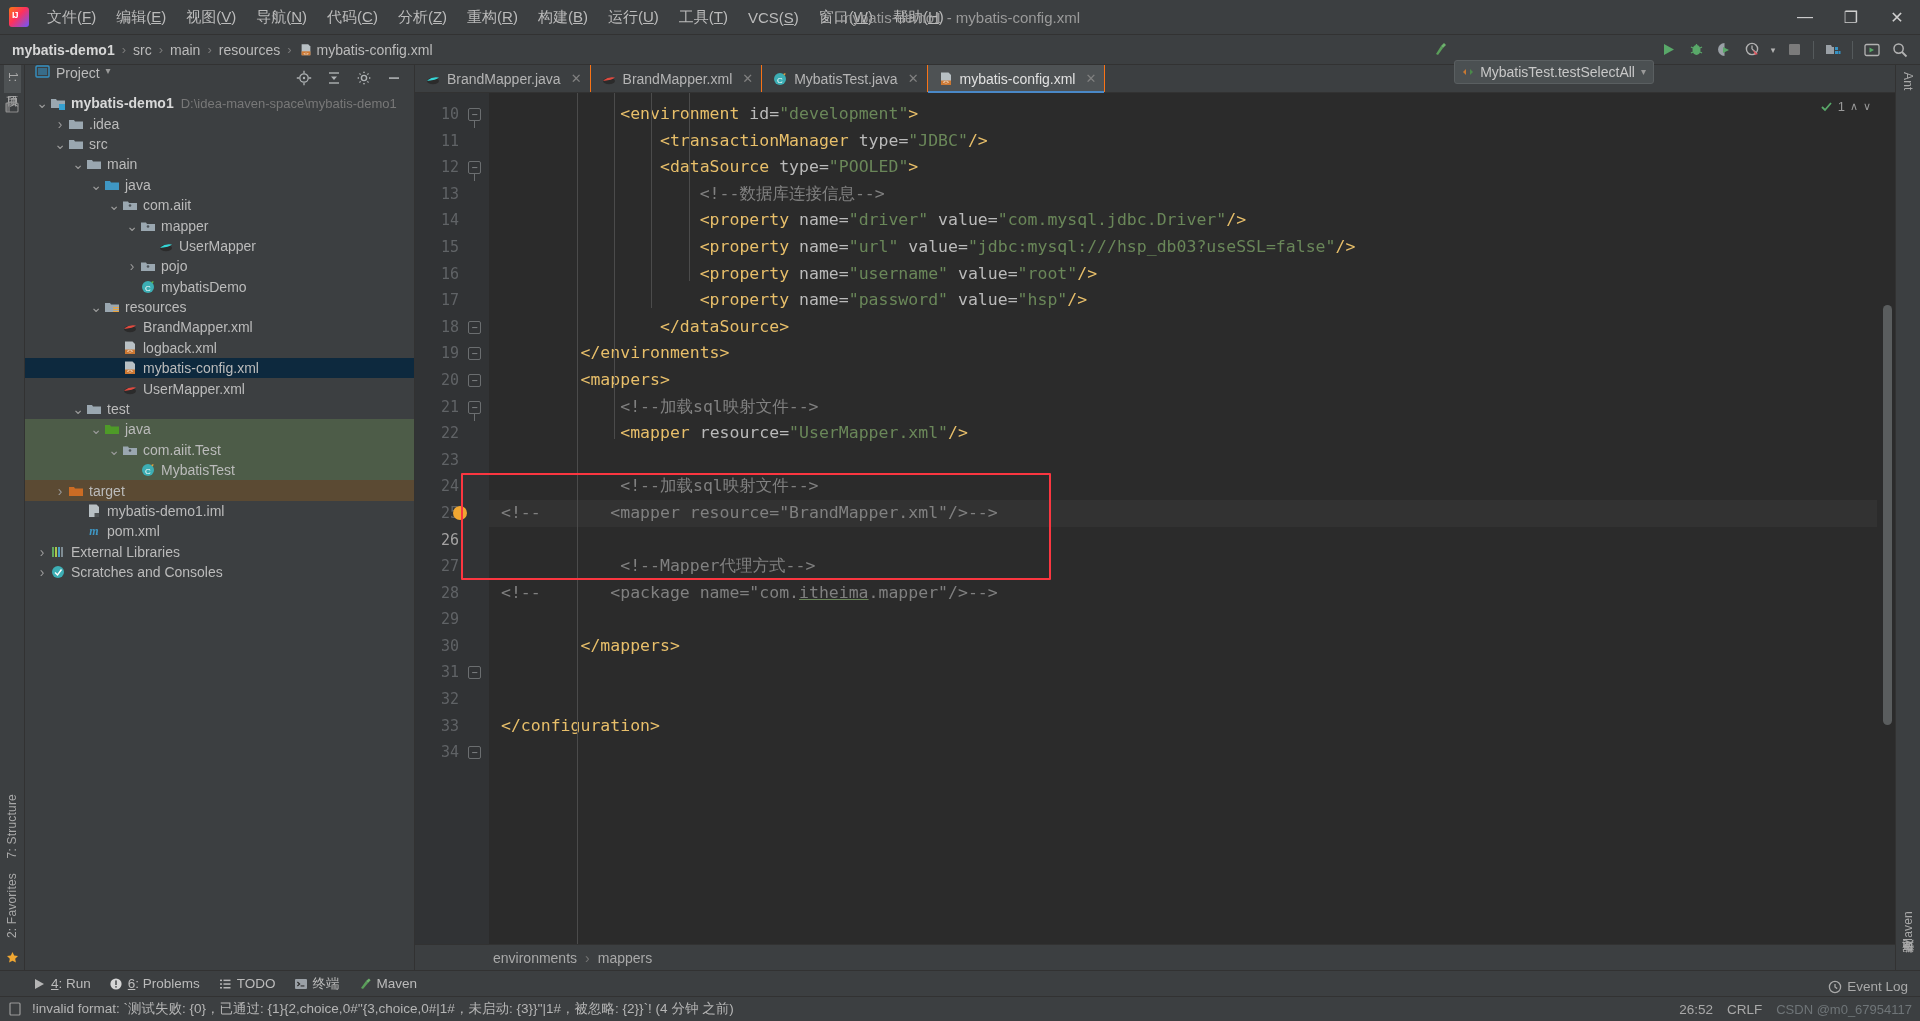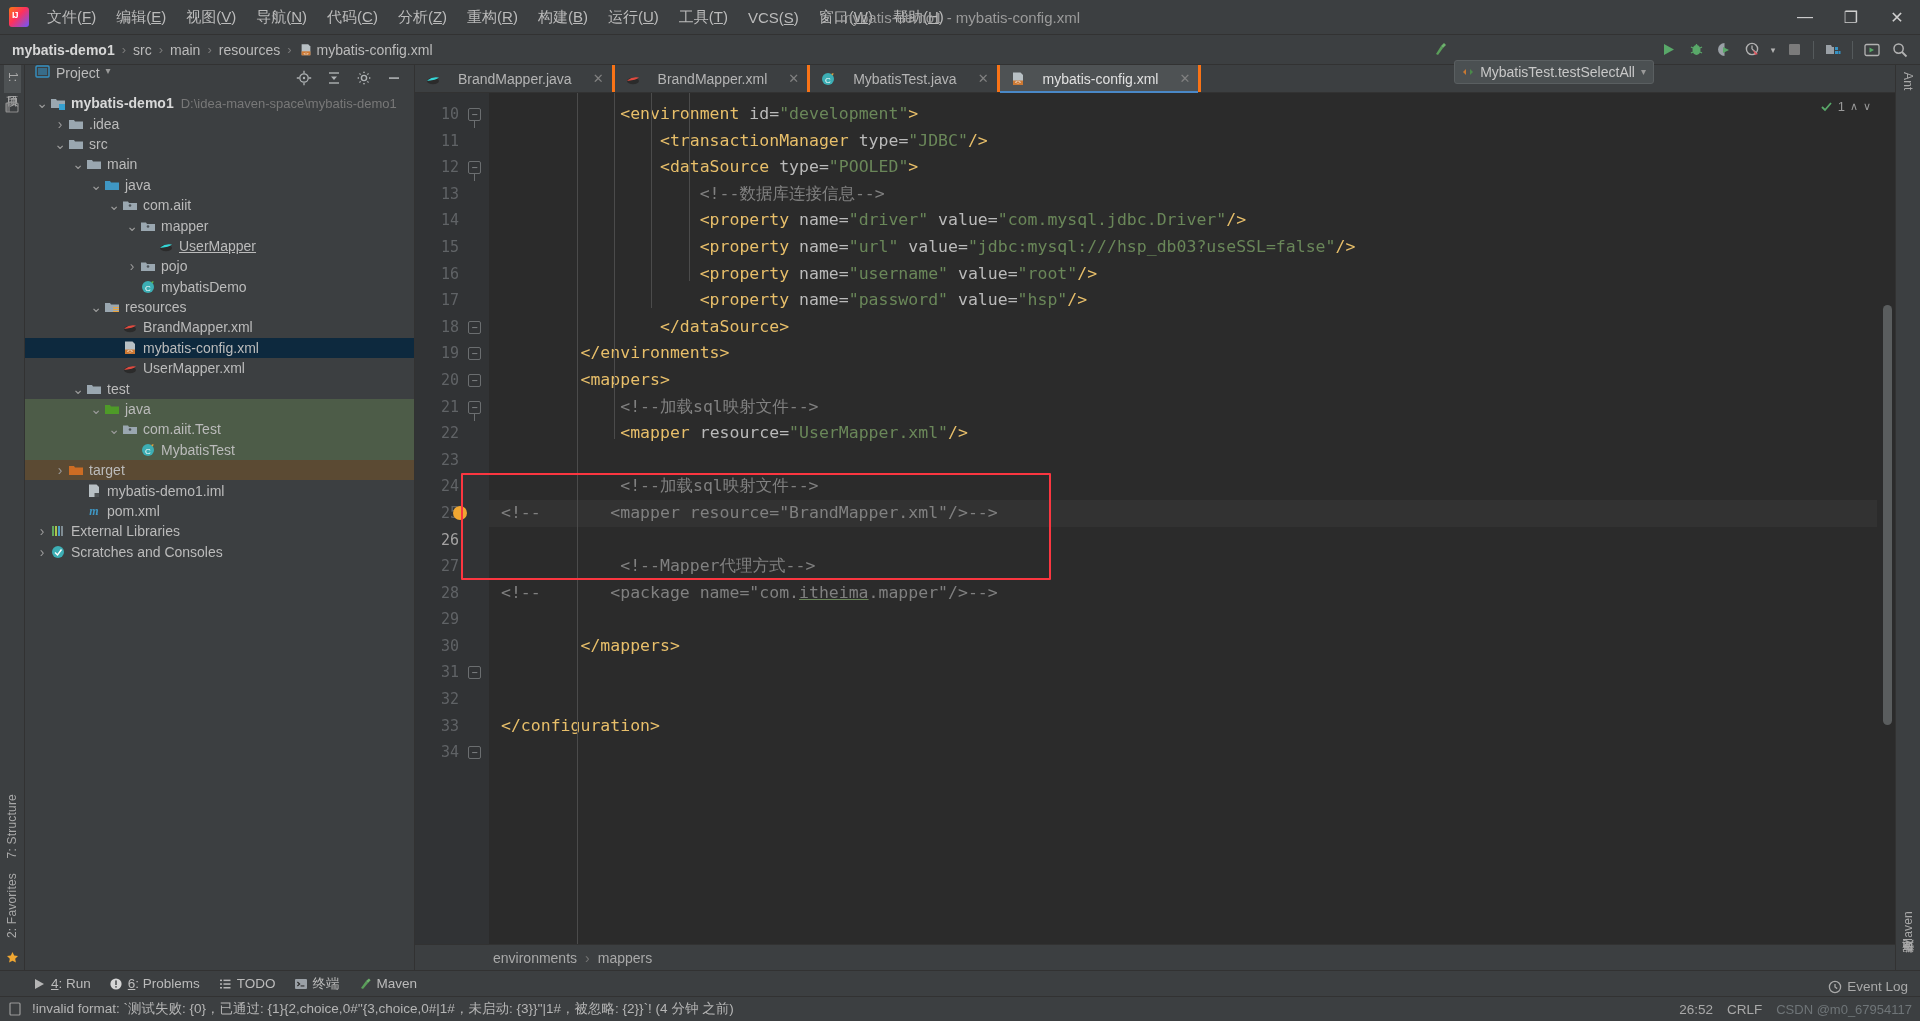--- a/index.html
+++ b/index.html
@@ -104,22 +104,22 @@
   }
   .tico { width: 16px; height: 16px; flex: none; margin-right: 5px; }
   .tlabel { font-size: 14px; }
   .tlabel.bold { font-weight: bold; color: #d8d8d8; }
   .tpath { font-size: 13px; color: #787878; margin-left: 7px; }
 
   
   .editor-wrap { flex: 1; display: flex; flex-direction: column; min-width: 0; background: #2b2b2b; }
   .tabs { height: 28px; flex: none; display: flex; background: #3c3f41; border-bottom: 1px solid #323232; }
   .tab {
-    display: flex; align-items: center; gap: 17px; padding: 0 8px 0 10px;
-    font-size: 14px; color: #b5b5b5; border-right: 3px solid #f97316; position: relative; justify-content: flex-end;
+    display: flex; align-items: center; gap: 6px; padding: 0 8px 0 10px;
+    font-size: 14px; color: #b5b5b5; border-right: 1px solid #f97316; position: relative; justify-content: flex-end;
   }
   .tab.active { background: #4e5254; color: #e0e0e0; }
   .tab.active::after {
     content: ""; position: absolute; left: 0; right: 0; bottom: -1px; height: 2px; background: #4a88c7;
   }
   .tab .x { color: #808080; font-size: 13px; margin-left: 4px; }
 
   .code-area { flex: 1; display: flex; position: relative; min-height: 0; overflow: hidden; background: #2b2b2b; }
   .gutter {
     width: 74px; flex: none; background: #313335; color: #606366;
@@ -432,21 +432,21 @@
             <span class="tlabel">com.aiit</span>
           </div>
           <div class="tnode" style="padding-left: 100px;">
             <span class="twist" style="font-size: 14px; line-height: 6px;">⌄</span>
             <svg width="16" height="16" viewBox="0 0 16 16" class="tico">
               <path d="M1 4.5 L6 4.5 L7 6 L15 6 L15 13 L1 13 Z" fill="#9aa7b0"></path>
               <circle cx="8" cy="8.5" r="1.3" fill="#4b5257"></circle>
             </svg>
             <span class="tlabel">mapper</span>
           </div>
-          <div class="tnode" style="padding-left: 118px; text-decoration: underline;">
+          <div class="tnode" style="padding-left: 118px;">
             <span class="twist"></span>
             <svg width="16" height="16" viewBox="0 0 16 16" class="tico">
               <ellipse cx="8" cy="10" rx="6" ry="3.3" fill="#2b2b2b"></ellipse>
               <path d="M2 9.6 Q8 5 14 6.6 Q10 10 2 9.6 Z" fill="#35d6d6"></path>
             </svg>
             <span class="tlabel">UserMapper</span>
           </div>
           <div class="tnode" style="padding-left: 100px;">
             <span class="twist" style="font-size: 14px;">›</span>
             <svg width="16" height="16" viewBox="0 0 16 16" class="tico">
@@ -474,20 +474,29 @@
             </svg>
             <span class="tlabel">resources</span>
           </div>
           <div class="tnode" style="padding-left: 82px;">
             <span class="twist"></span>
             <svg width="16" height="16" viewBox="0 0 16 16" class="tico">
               <ellipse cx="8" cy="10" rx="6" ry="3.3" fill="#2b2b2b"></ellipse>
               <path d="M2 9.6 Q8 5 14 6.6 Q10 10 2 9.6 Z" fill="#e04a3f"></path>
             </svg>
             <span class="tlabel">BrandMapper.xml</span>
+          </div>
+          <div class="tnode" style="padding-left: 82px;">
+            <span class="twist"></span>
+            <svg width="16" height="16" viewBox="0 0 16 16" class="tico">
+              <path d="M3 1.5 L10.5 1.5 L13 4 L13 14 L3 14 Z" fill="#b8c0c4"></path>
+              <rect x="3" y="9.5" width="10" height="4.5" fill="#cc7832"></rect>
+              <text x="8" y="13.4" font-size="5" fill="#fff" text-anchor="middle" font-family="Liberation Sans">&lt;&gt;</text>
+            </svg>
+            <span class="tlabel">logback.xml</span>
           </div>
           <div class="tnode sel" style="padding-left: 82px;">
             <span class="twist"></span>
             <svg width="16" height="16" viewBox="0 0 16 16" class="tico">
               <path d="M3 1.5 L10.5 1.5 L13 4 L13 14 L3 14 Z" fill="#b8c0c4"></path>
               <rect x="3" y="9.5" width="10" height="4.5" fill="#cc7832"></rect>
               <text x="8" y="13.4" font-size="5" fill="#fff" text-anchor="middle" font-family="Liberation Sans">&lt;&gt;</text>
             </svg>
             <span class="tlabel">mybatis-config.xml</span>
           </div>

